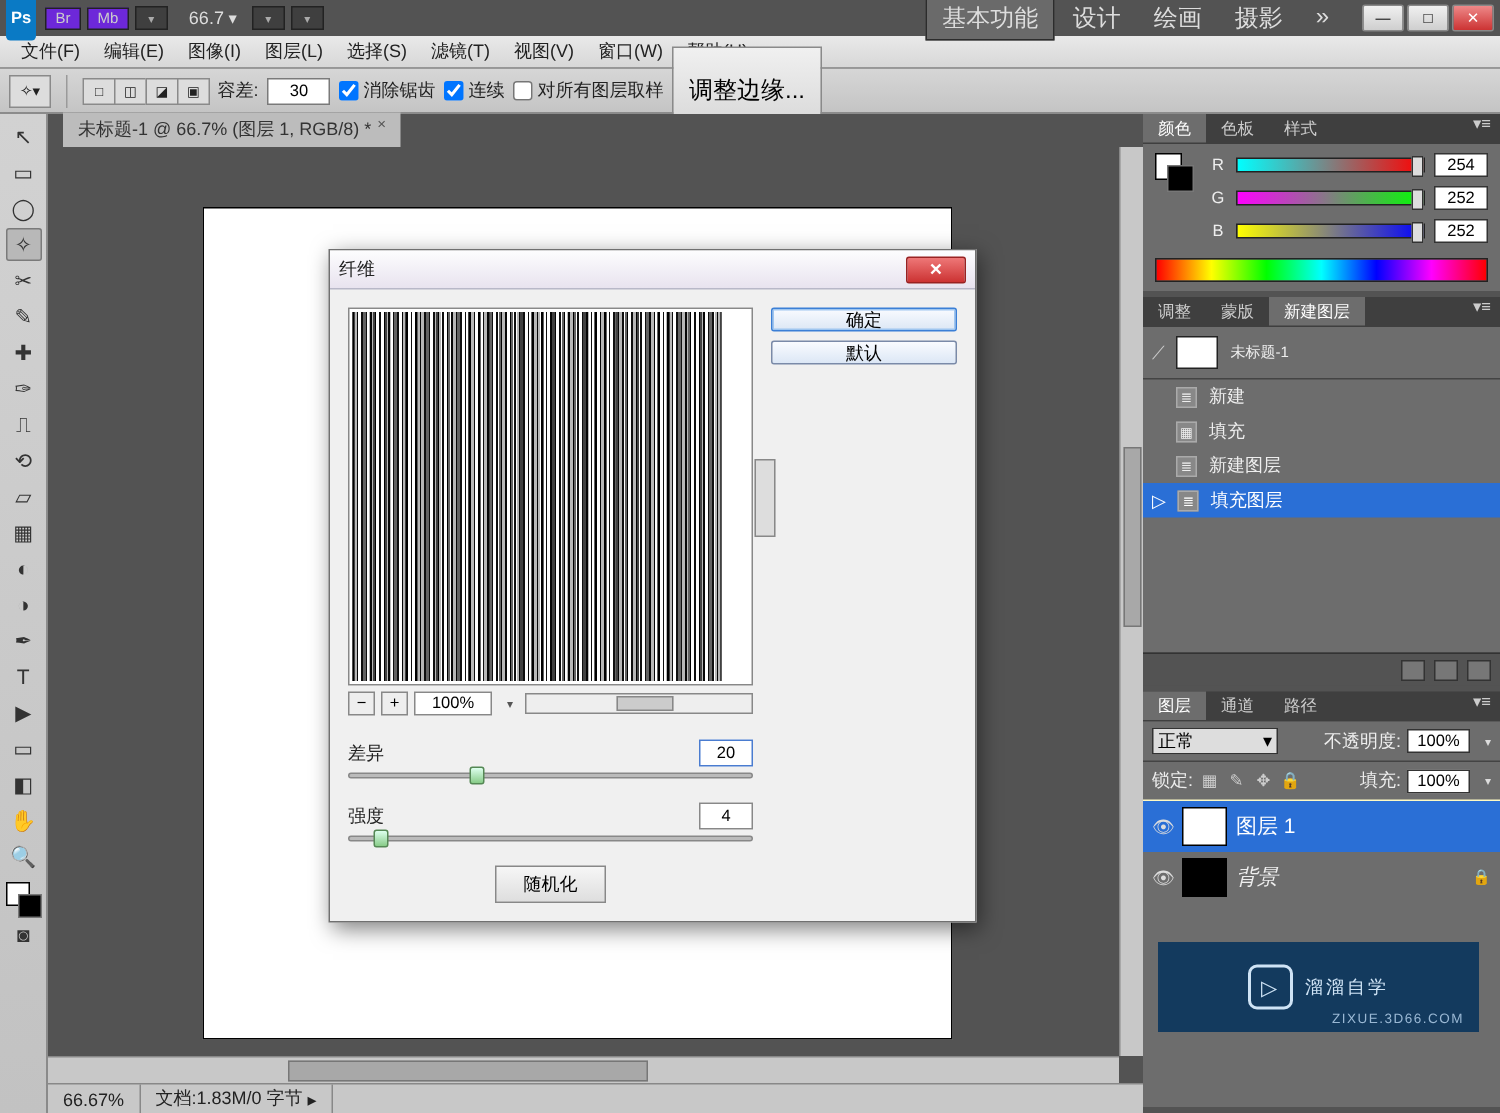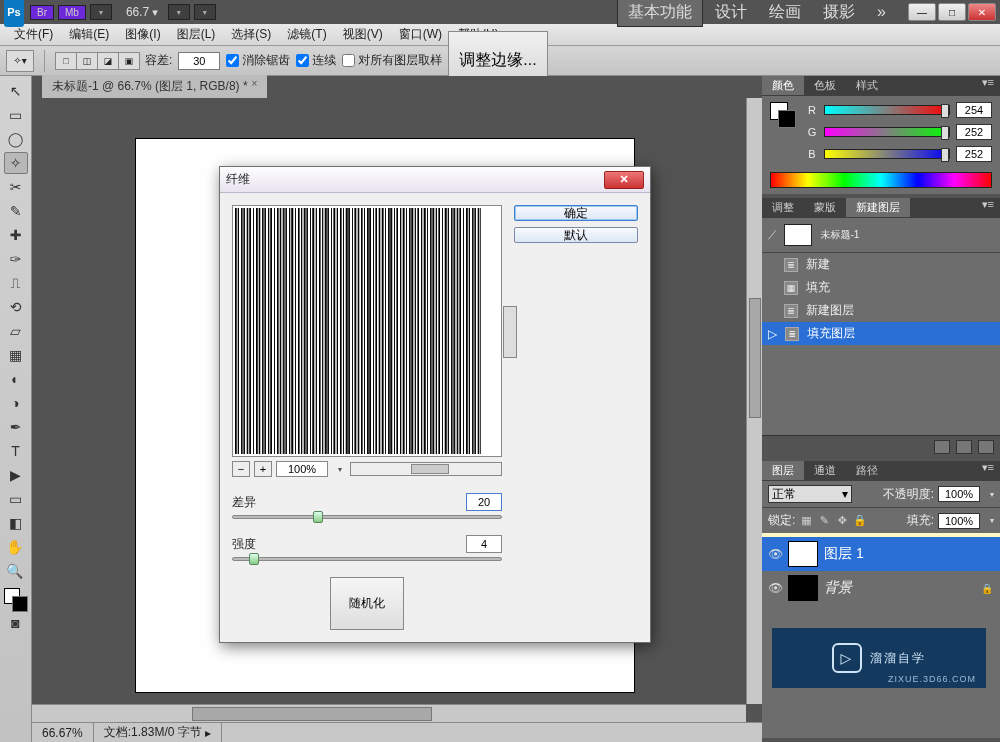--- a/index.html
+++ b/index.html
@@ -89,21 +89,21 @@
 .hist-icon{width:14px;height:14px;border:1px solid #aaa;background:#888;font-size:9px;display:flex;align-items:center;justify-content:center;}
 .panel-foot{height:22px;background:#535353;border-top:1px solid #333;display:flex;justify-content:flex-end;align-items:center;gap:6px;padding:0 6px;}
 .pf-ico{width:16px;height:14px;background:#777;border:1px solid #333;}
 
 
 .layers-body{background:#6d6d6d;padding:0;display:flex;flex-direction:column;}
 .lay-top{display:flex;align-items:center;gap:4px;padding:4px 6px;border-bottom:1px solid #444;color:#eee;font-size:11px;}
 .lay-select{flex:0 0 84px;height:18px;background:#ddd;border:1px solid #333;font-size:11px;padding:0 3px;color:#000;display:flex;align-items:center;justify-content:space-between;}
 .lay-op{margin-left:auto;}
 .lay-pct{width:42px;height:16px;background:#fff;border:1px solid #333;text-align:center;font-size:11px;}
-.lay-lock-row{display:flex;align-items:center;gap:4px;padding:4px 6px;border-bottom:4px solid #fef9c3;color:#eee;font-size:11px;}
+.lay-lock-row{display:flex;align-items:center;gap:4px;padding:4px 6px;border-bottom:1px solid #fef9c3;color:#eee;font-size:11px;}
 .lock-ico{width:14px;height:14px;display:flex;align-items:center;justify-content:center;color:#ccc;font-size:11px;}
 
 .layer-row{display:flex;align-items:center;padding:4px 6px;gap:6px;color:#eee;}
 .layer-row.sel{background:#2a6fd6;color:#fff;}
 .eye{width:14px;color:#ddd;font-size:12px;}
 .lay-thumb{width:30px;height:26px;background:#fff;border:1px solid #000;}
 .lay-thumb.black{background:#000;}
 .lay-name{font-size:14px;}
 .lay-name.bg{font-style:italic;}
 .lock-small{margin-left:auto;color:#ccc;font-size:10px;}
@@ -138,21 +138,21 @@
 .pv-hthumb{position:absolute;left:40%;top:1px;width:38px;height:10px;background:#ccc;border:1px solid #888;}
 
 .param-row{display:flex;align-items:center;margin-top:16px;gap:8px;}
 .param-label{width:44px;font-size:12px;color:#222;}
 .param-slider{flex:1;height:4px;background:#bbb;border:1px solid #888;position:relative;border-radius:2px;}
 .param-thumb{position:absolute;top:-5px;width:10px;height:12px;background:linear-gradient(#dfe,#8c8);border:1px solid #585;border-radius:2px;}
 .param-val{width:36px;height:18px;border:1px solid #4a7cd0;background:#fff;text-align:center;font-size:11px;}
 .param-val.plain{border:1px solid #888;}
 
 .rand-row{display:flex;justify-content:center;margin-top:16px;}
-.rand-btn{padding:17px 18px;border:1px solid #888;background:linear-gradient(#f6f6f6,#dedede);font-size:12px;}
+.rand-btn{padding:3px 18px;border:1px solid #888;background:linear-gradient(#f6f6f6,#dedede);font-size:12px;}
 
 .chev{font-size:8px;color:#ddd;margin-left:6px;}
 .more{margin-left:auto;color:#ccc;font-size:11px;padding:0 6px;}
 </style>
 </head>
 <body>
 
 <div class="top-bar">
   <div class="ps-logo">Ps</div>
   <div class="app-chip">Br</div>

